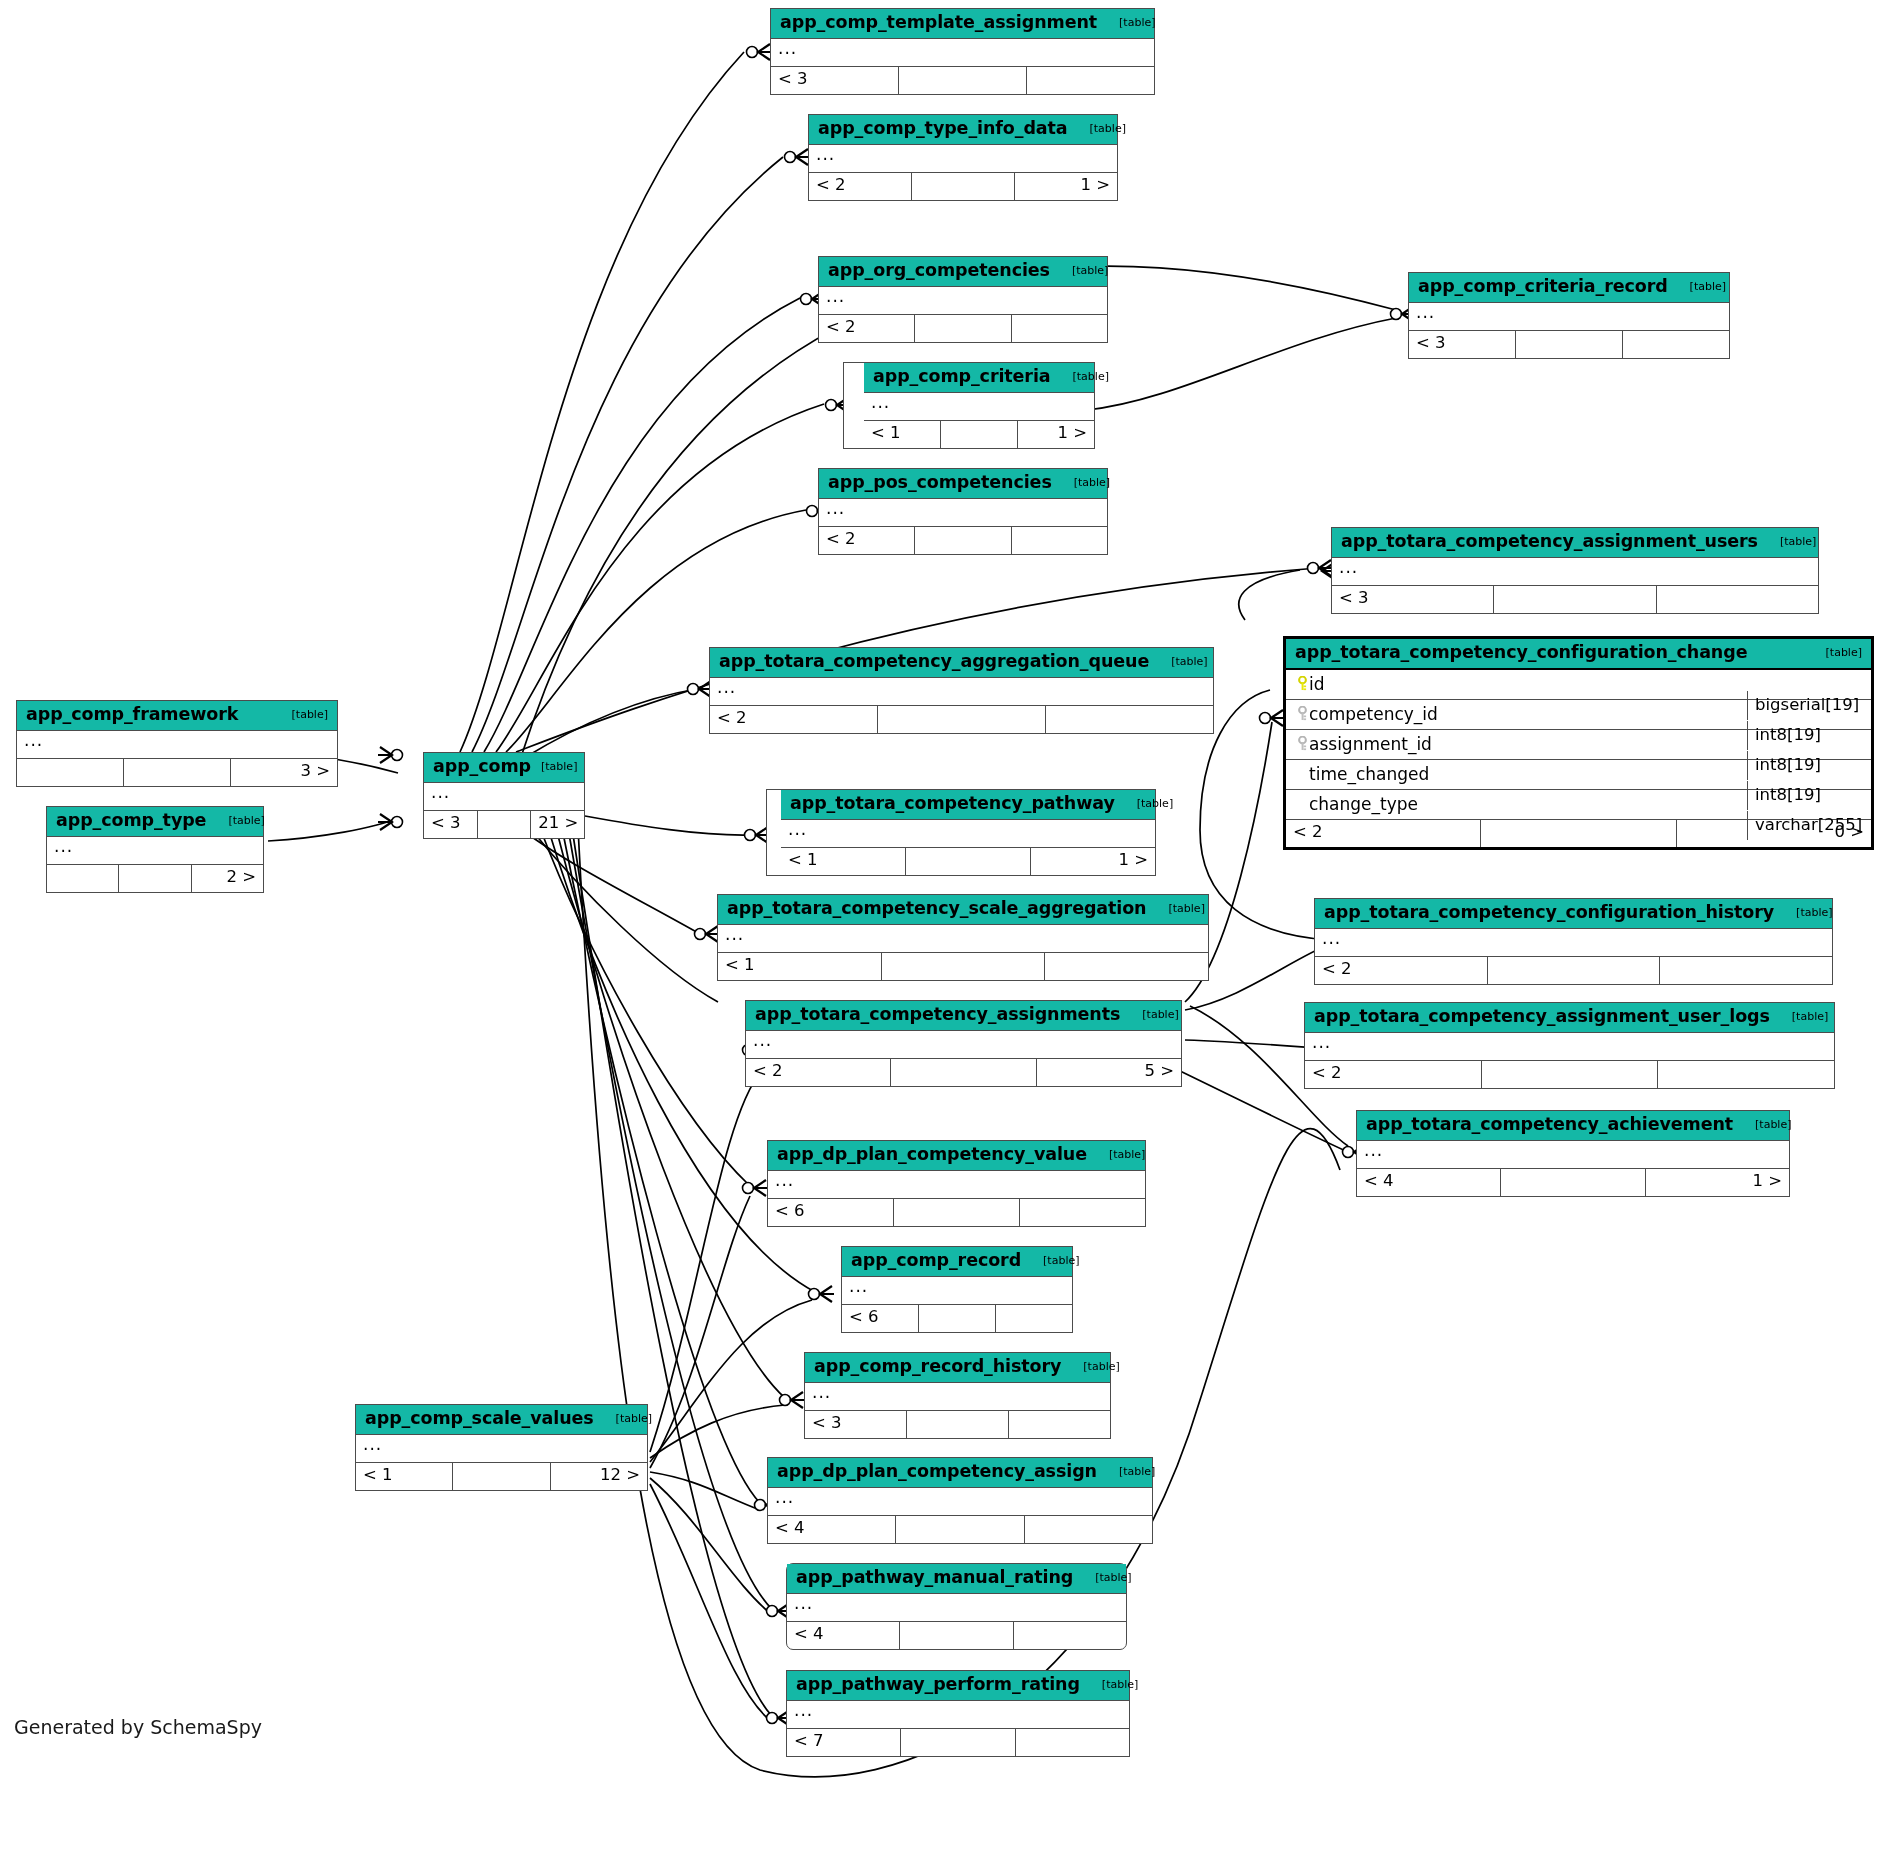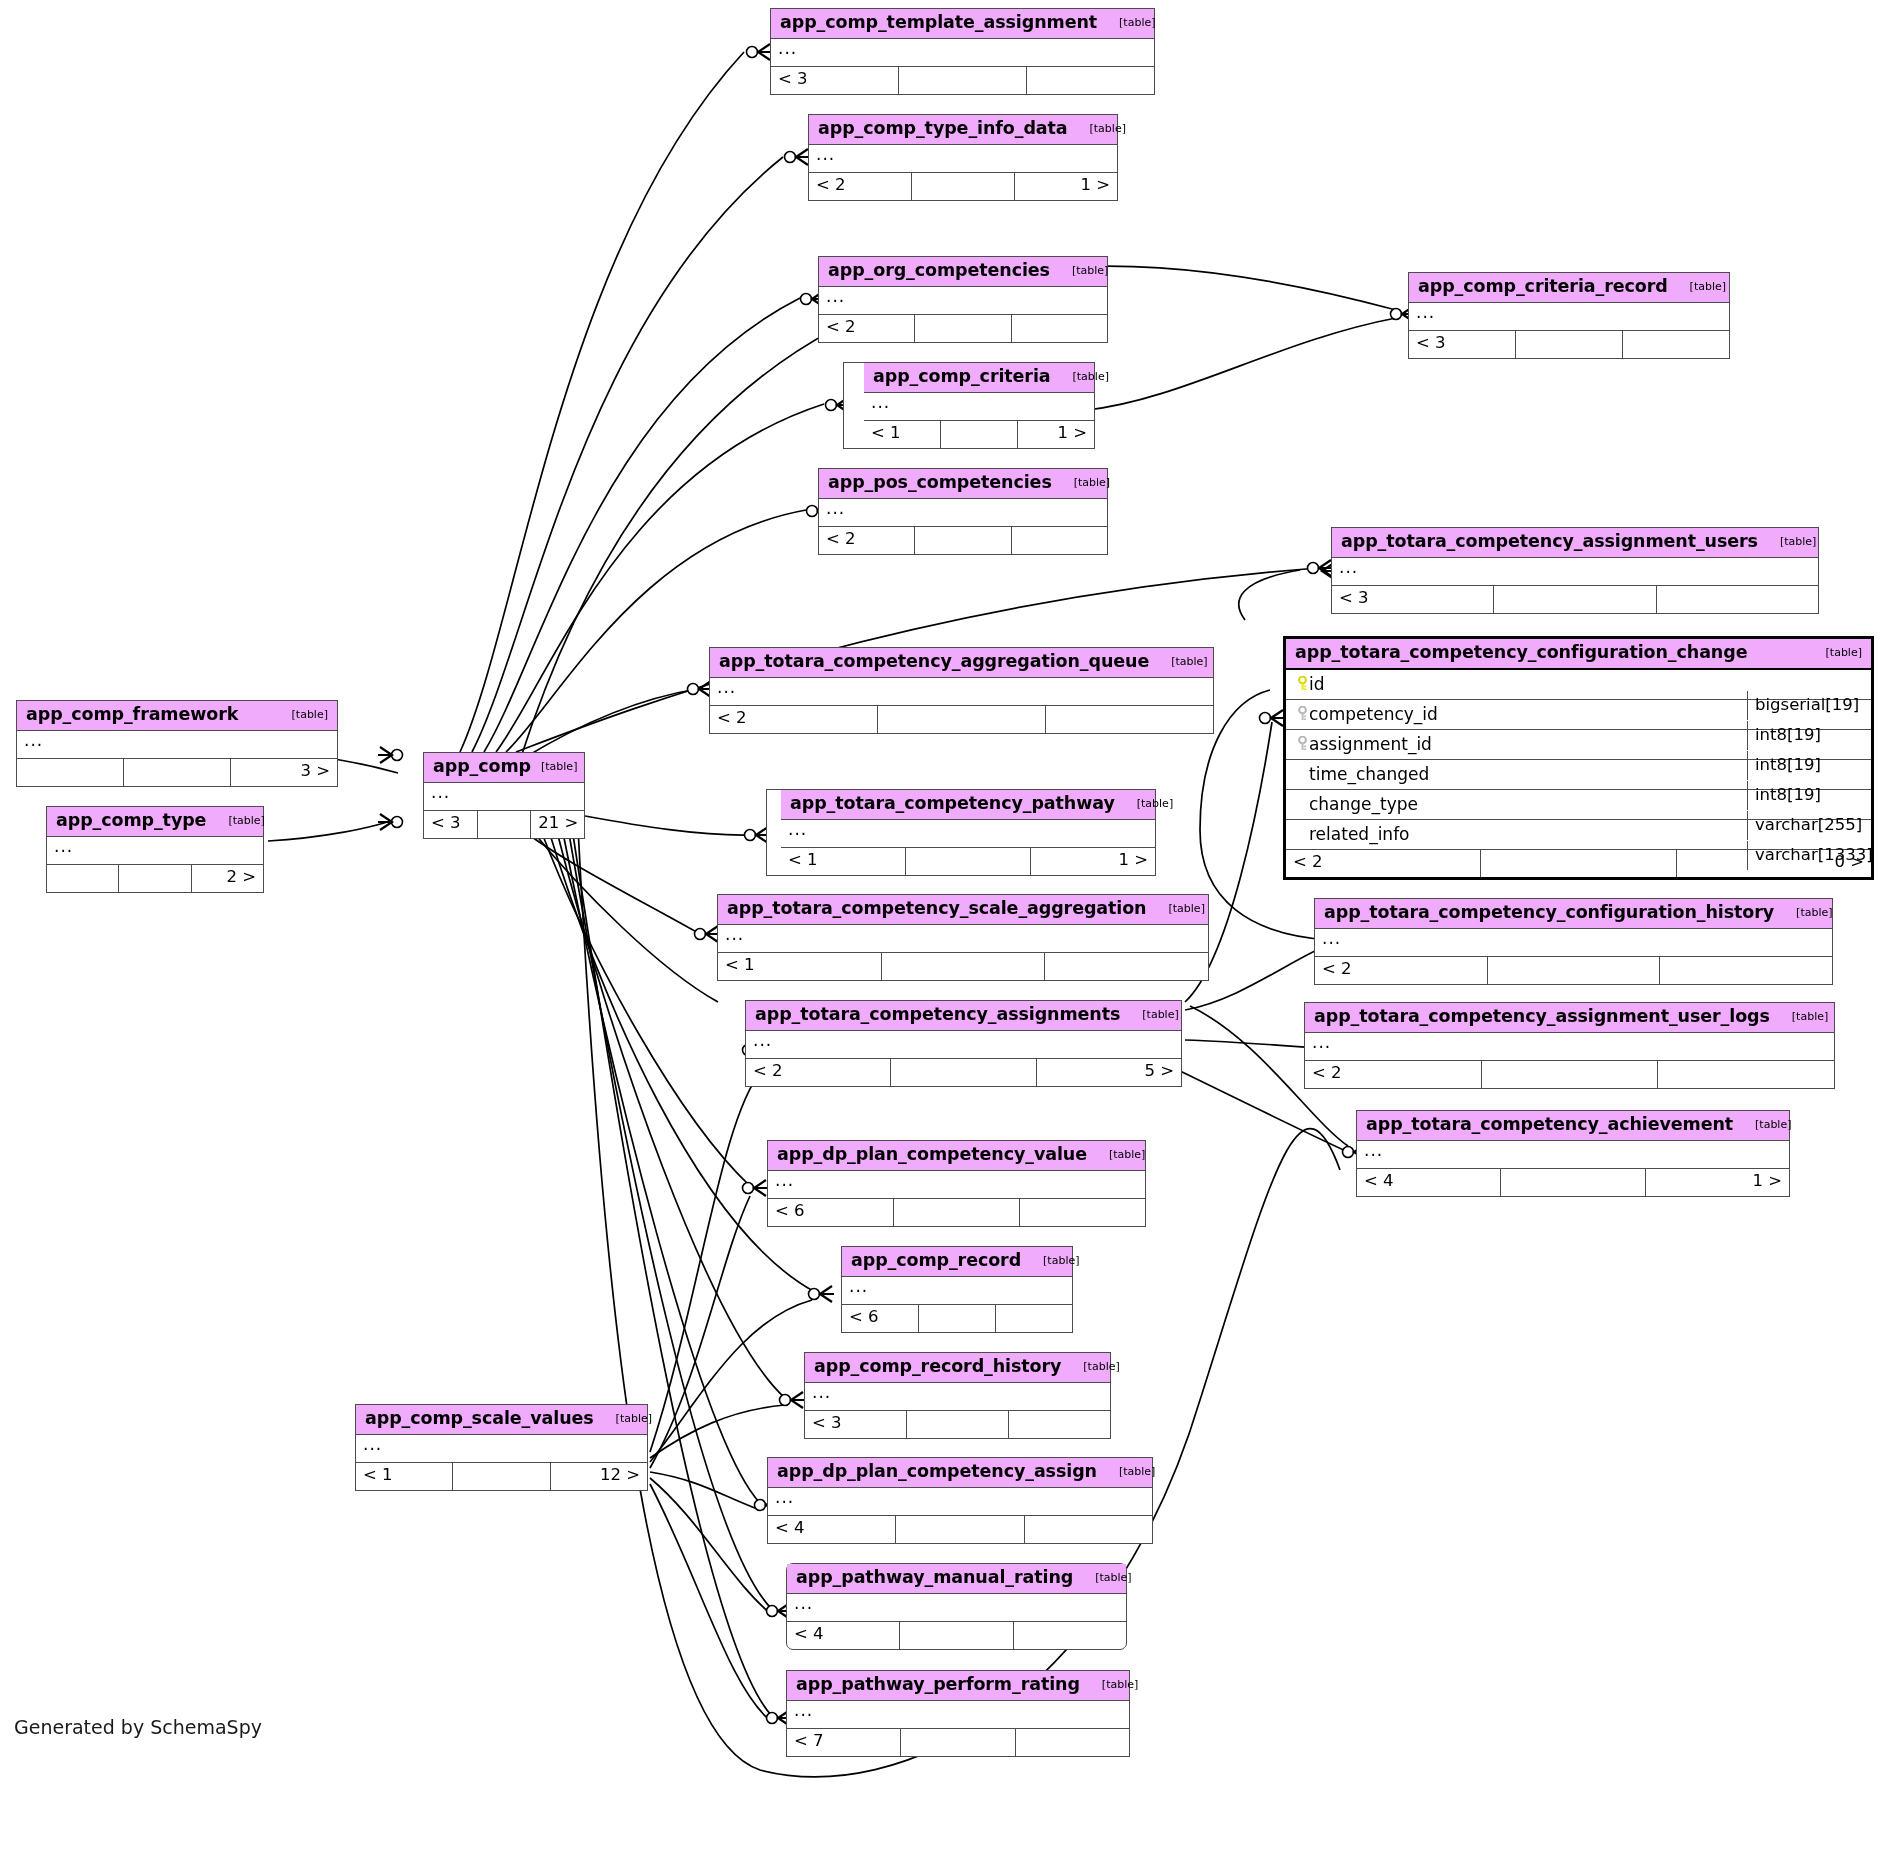--- a/index.html
+++ b/index.html
@@ -35,21 +35,21 @@
     background: #ffffff;
     border: 1.4px solid #4c4c4c;
     font-size: 17px;
     line-height: 1;
     z-index: 5;
   }
   .node.focus {
     border: 3px solid #000000;
   }
   .node .title-row {
-    background: #f0abfc;
+    background: #14b8a6;
     border-bottom: 1.4px solid #4c4c4c;
     display: flex;
     align-items: center;
     justify-content: space-between;
     padding: 5px 9px 6px 9px;
     white-space: nowrap;
   }
   .node.focus .title-row {
     border-bottom: 2.4px solid #000000;
   }
@@ -415,27 +415,20 @@
     </div>
 
     <div class="col-row">
       <div class="col-name">
         <span class="keyslot"></span>
         <span>change_type</span>
       </div>
       <div class="col-type">varchar[255]</div>
     </div>
 
-    <div class="col-row">
-      <div class="col-name">
-        <span class="keyslot"></span>
-        <span>related_info</span>
-      </div>
-      <div class="col-type">varchar[1333]</div>
-    </div>
 
     <div class="foot-row">
       <div class="cell">&lt; 2</div>
       <div class="cell"></div>
       <div class="cell right">0 &gt;</div>
     </div>
   </div>
 
   <div class="node" style="left:709px; top:647px; width:505px;">
     <div class="title-row">

